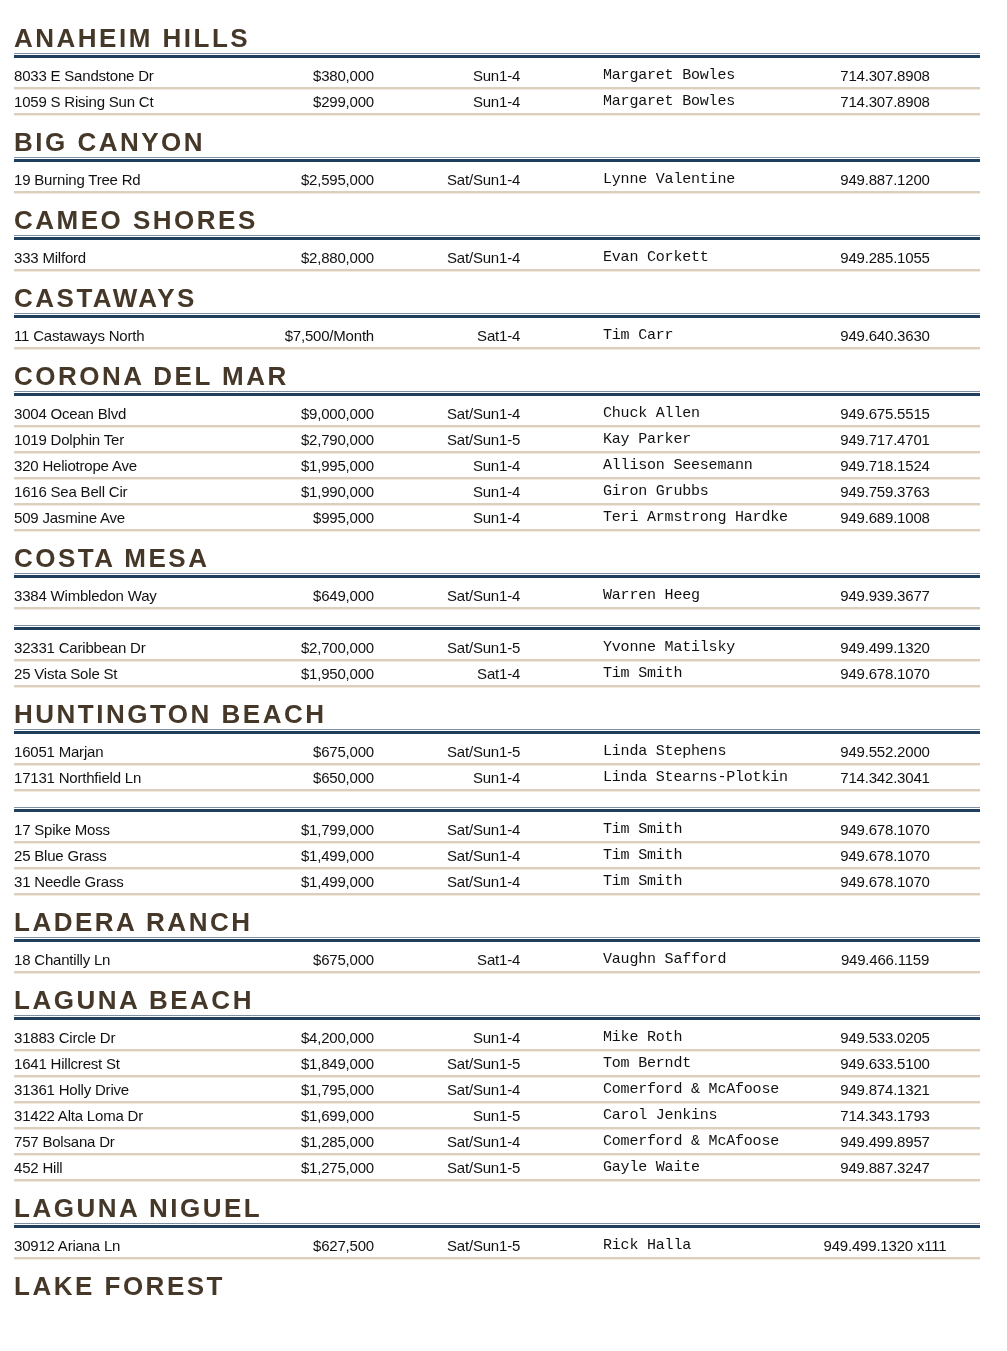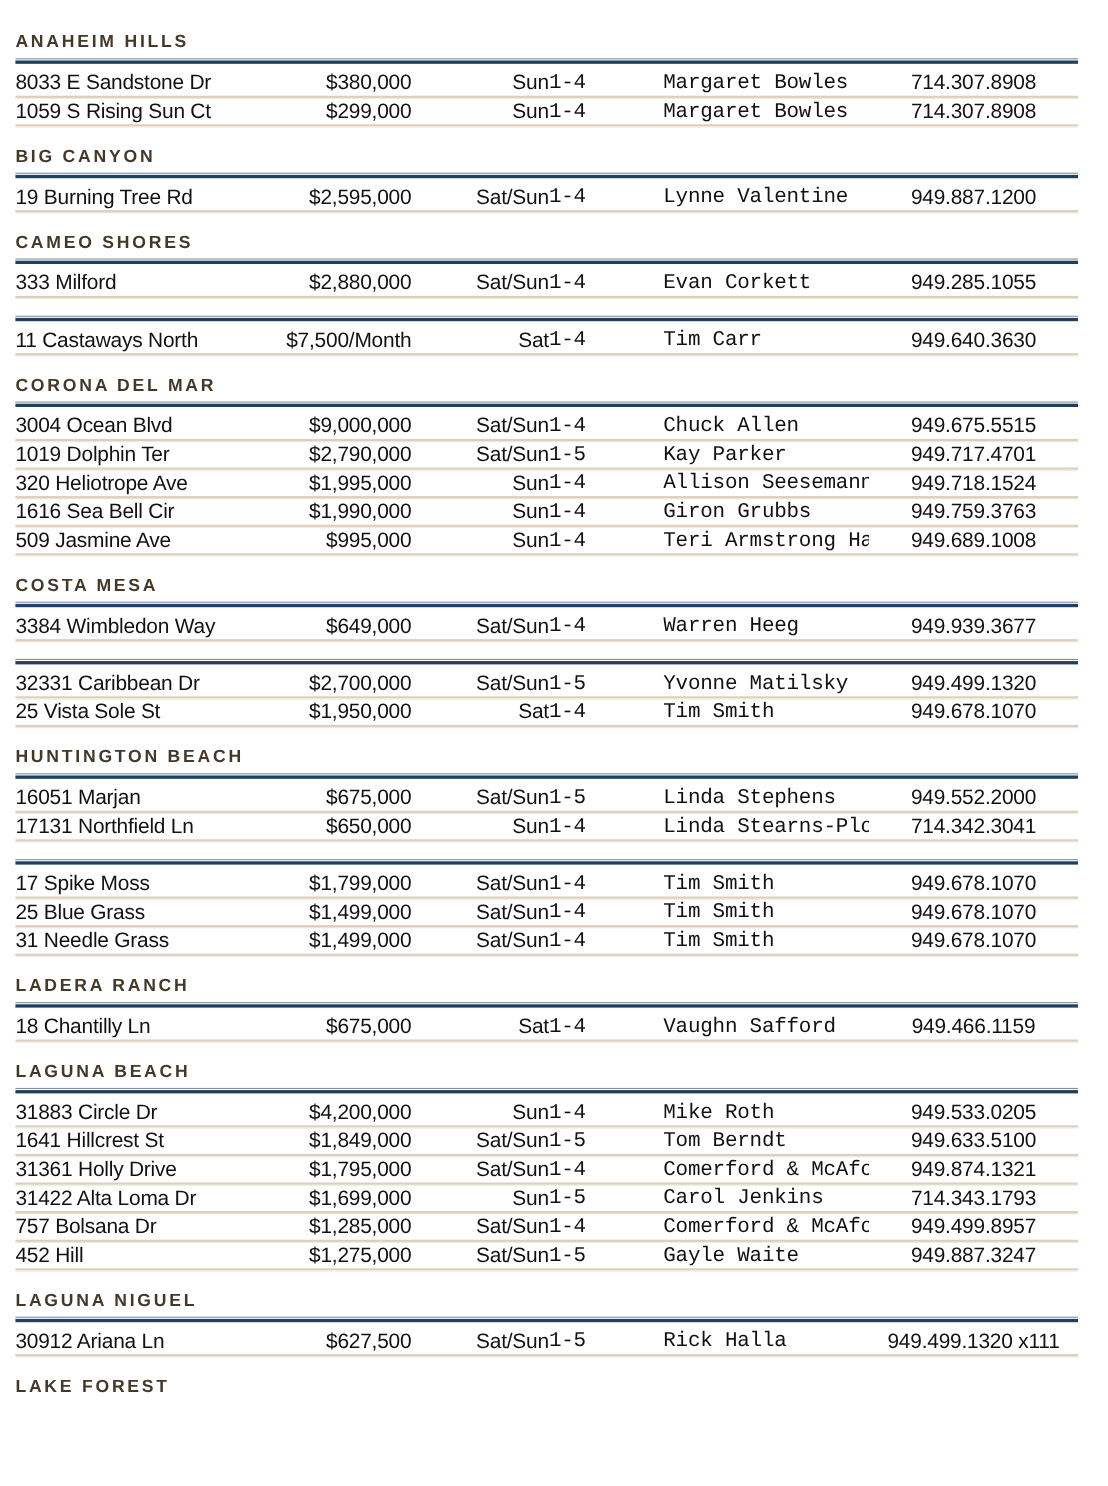--- a/index.html
+++ b/index.html
@@ -16,49 +16,49 @@
   }
   .page {
     box-sizing: border-box;
     width: 1007px;
     padding: 27px 27px 0 14px;
   }
   .section {
     margin-bottom: 16px;
   }
   .section-title {
-    font-size: 16px;
+    font-size: 26px;
     line-height: 23px;
     font-weight: bold;
     color: #453829;
     letter-spacing: 2.5px;
     padding-bottom: 3px;
     white-space: nowrap;
   }
   .section-rule {
     height: 1px;
     border-top: 1px solid #7f90a2;
     border-bottom: 3px solid #1f3f5f;
     margin-bottom: 5px;
   }
   .listing-row {
     display: flex;
     align-items: flex-end;
     height: 24px;
     border-bottom: 2px solid #dccfbe;
     box-shadow: 0 1px 0 #f1eadf;
-    font-size: 19px;
+    font-size: 15px;
     line-height: 23px;
     letter-spacing: -0.2px;
     white-space: nowrap;
   }
   .col-address { width: 230px; overflow: hidden; }
   .col-price   { width: 130px; text-align: right; margin-top: 36px; }
   .col-days    { width: 95px;  margin-left: 30px; text-align: right; }
-  .col-hours   { width: 104px; font-family: Liberation Mono, monospace; }
+  .col-hours   { width: 104px; }
   .col-agent   { flex: 1; overflow: hidden; font-family: Liberation Mono, monospace; }
   .col-phone   { width: 190px; text-align: center; }
 </style>
 </head>
 <body>
 
 <div class="page">
   <div class="section">
     <div class="section-title">ANAHEIM HILLS</div>
     <div class="section-rule"></div>
@@ -107,20 +107,21 @@
     <div class="col-price">$2,880,000</div>
     <div class="col-days">Sat/Sun</div>
     <div class="col-hours">1-4</div>
     <div class="col-agent">Evan Corkett</div>
     <div class="col-phone">949.285.1055</div>
   </div>
 </div>
   </div>
 
   <div class="section">
+    <div class="section-title">CASTAWAYS</div>
     <div class="section-rule"></div>
     <div>
   <div class="listing-row">
     <div class="col-address">11 Castaways North</div>
     <div class="col-price">$7,500/Month</div>
     <div class="col-days">Sat</div>
     <div class="col-hours">1-4</div>
     <div class="col-agent">Tim Carr</div>
     <div class="col-phone">949.640.3630</div>
   </div>

